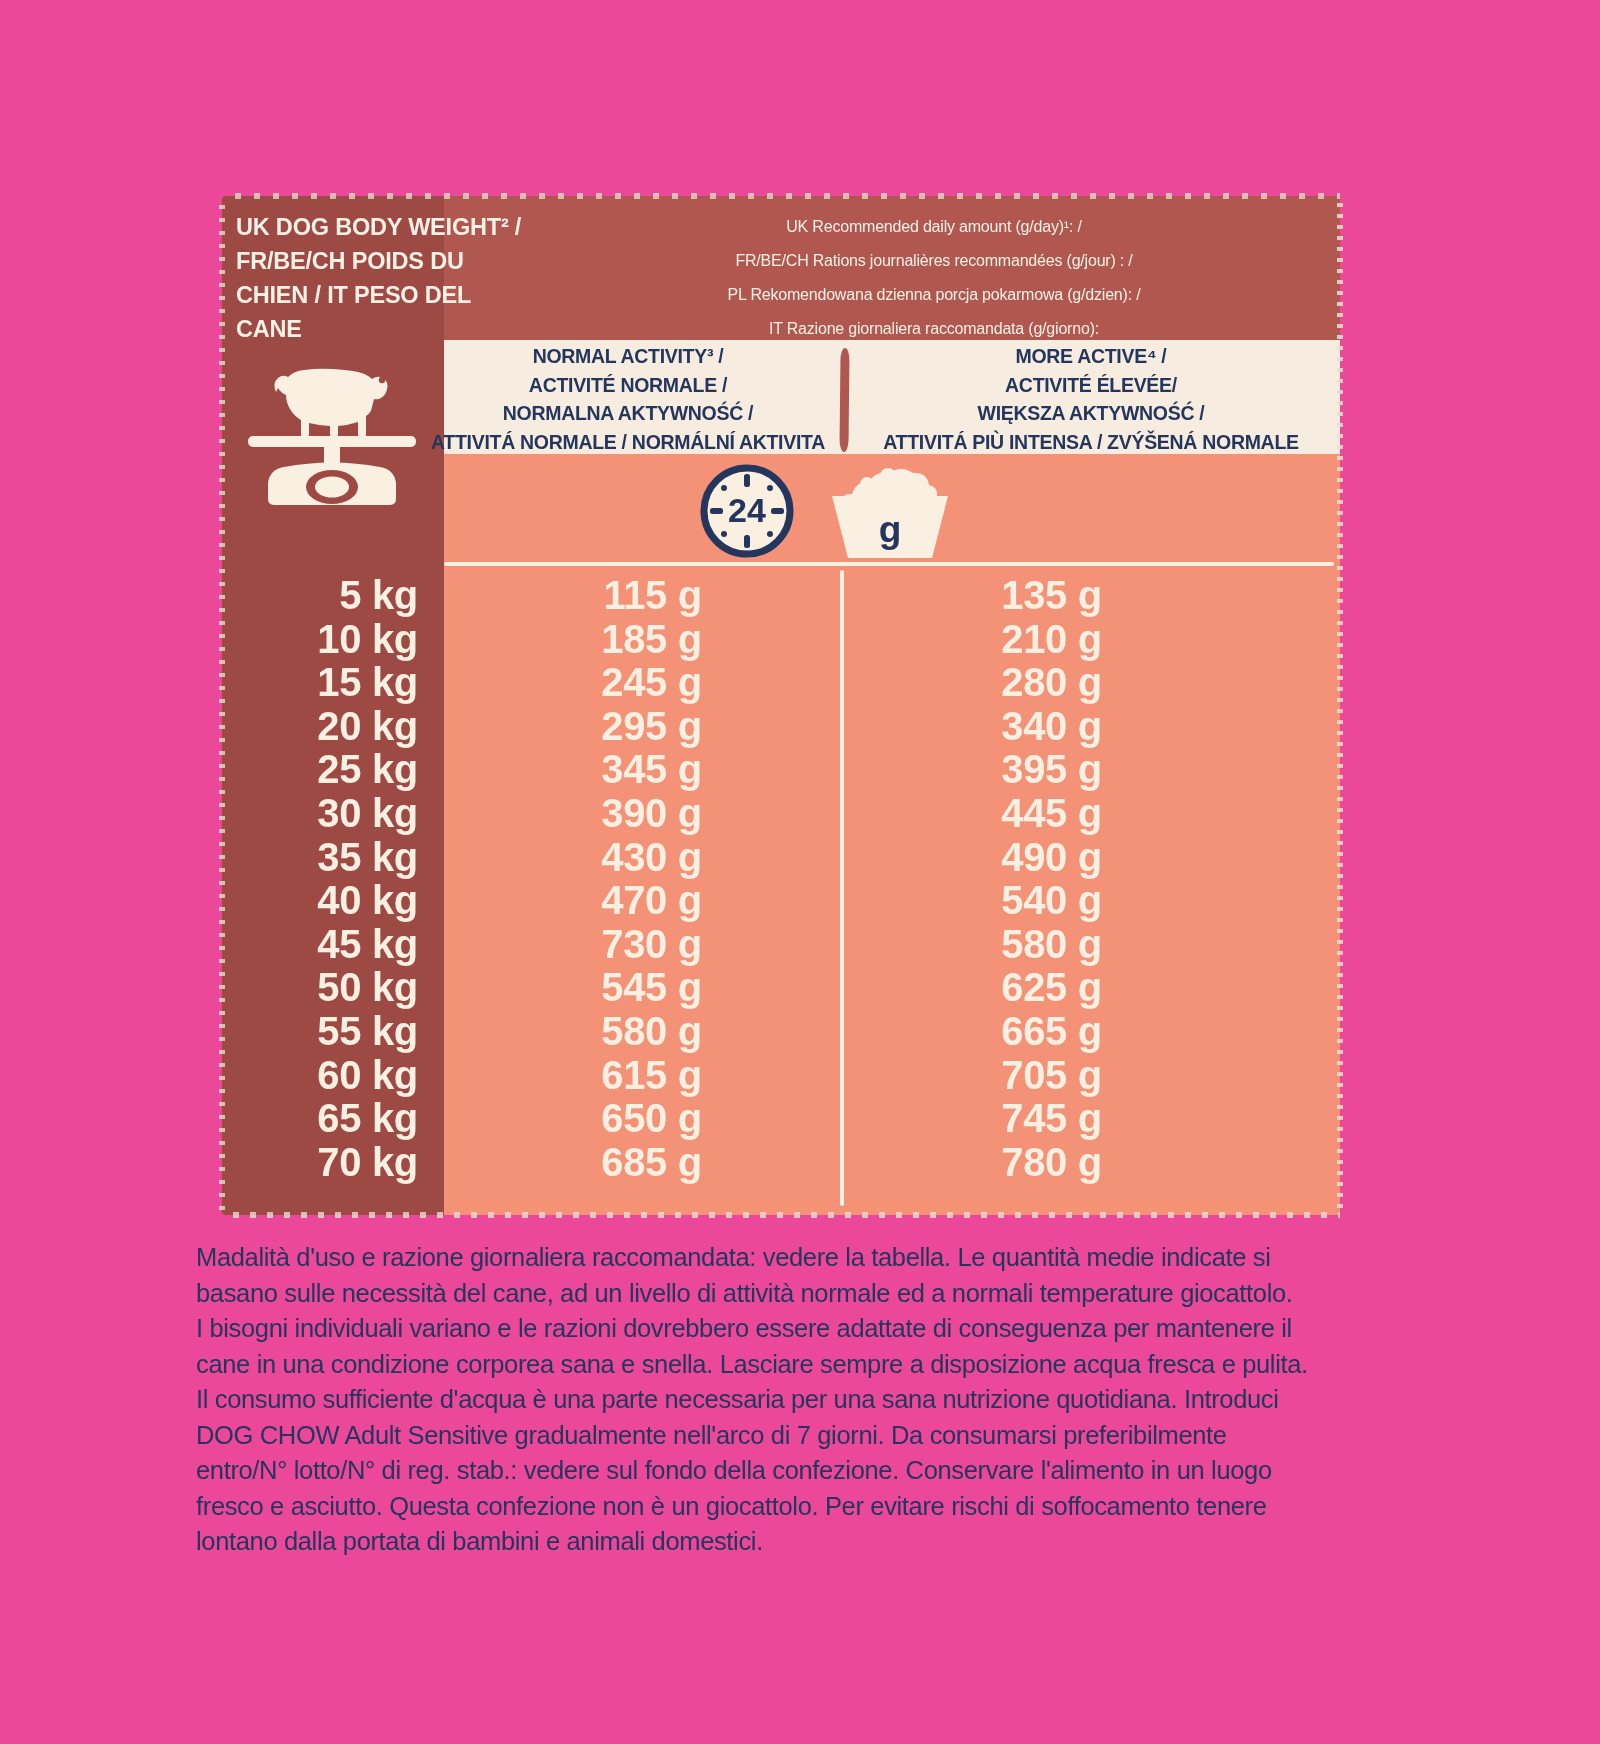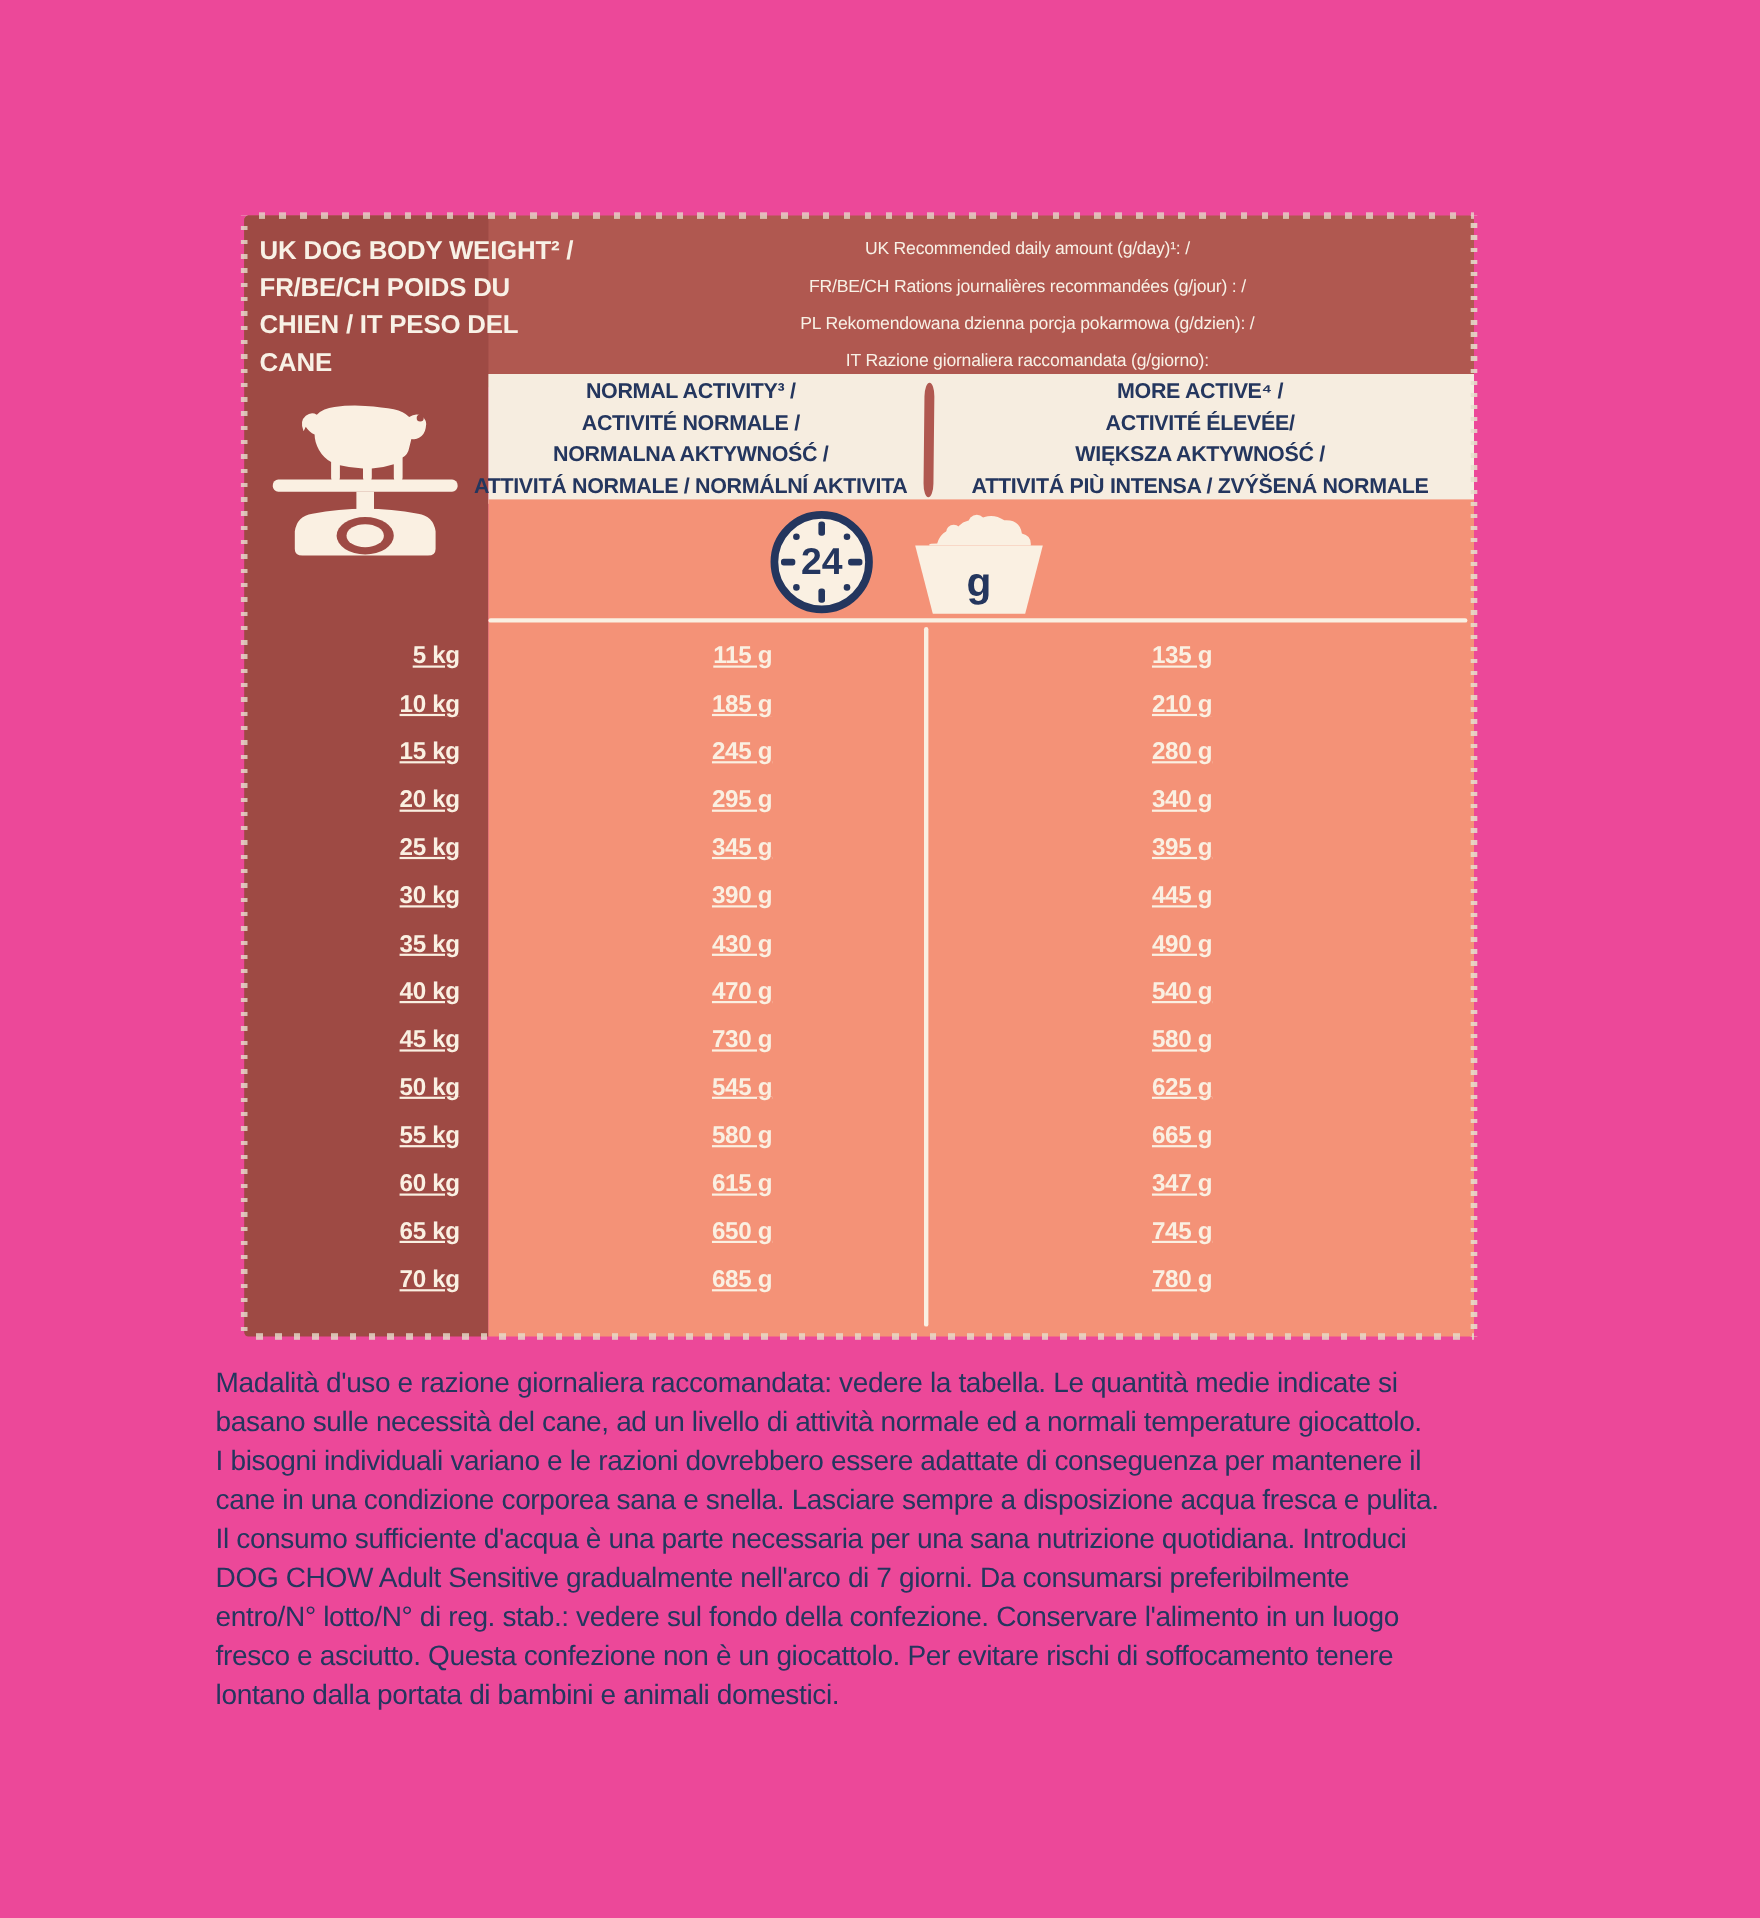--- a/index.html
+++ b/index.html
@@ -208,26 +208,25 @@
     top: 378px;
     width: 1118px;
   }
   .row {
     position: relative;
     height: 43.6px;
   }
   .cell {
     position: absolute;
     color: #faf0e2;
-    font-size: 22px;
+    font-size: 40px;
     font-weight: bold;
     line-height: 43.6px;
     letter-spacing: -0.3px;
     white-space: nowrap;
-    text-decoration: underline;
   }
   .c-weight { left: 0;   width: 196px; text-align: right; }
   .c-norm   { left: 250px; width: 230px; text-align: right; }
   .c-more   { left: 650px; width: 230px; text-align: right; }
 
   
   #footnote {
     position: absolute;
     left: 196px;
     top: 1240px;
@@ -386,21 +385,21 @@
         <span class="cell c-more">625 g</span>
       </div>
       <div class="row">
         <span class="cell c-weight">55  kg</span>
         <span class="cell c-norm">580 g</span>
         <span class="cell c-more">665 g</span>
       </div>
       <div class="row">
         <span class="cell c-weight">60  kg</span>
         <span class="cell c-norm">615 g</span>
-        <span class="cell c-more">347 g</span>
+        <span class="cell c-more">705 g</span>
       </div>
       <div class="row">
         <span class="cell c-weight">65  kg</span>
         <span class="cell c-norm">650 g</span>
         <span class="cell c-more">745 g</span>
       </div>
       <div class="row">
         <span class="cell c-weight">70  kg</span>
         <span class="cell c-norm">685 g</span>
         <span class="cell c-more">780 g</span>

